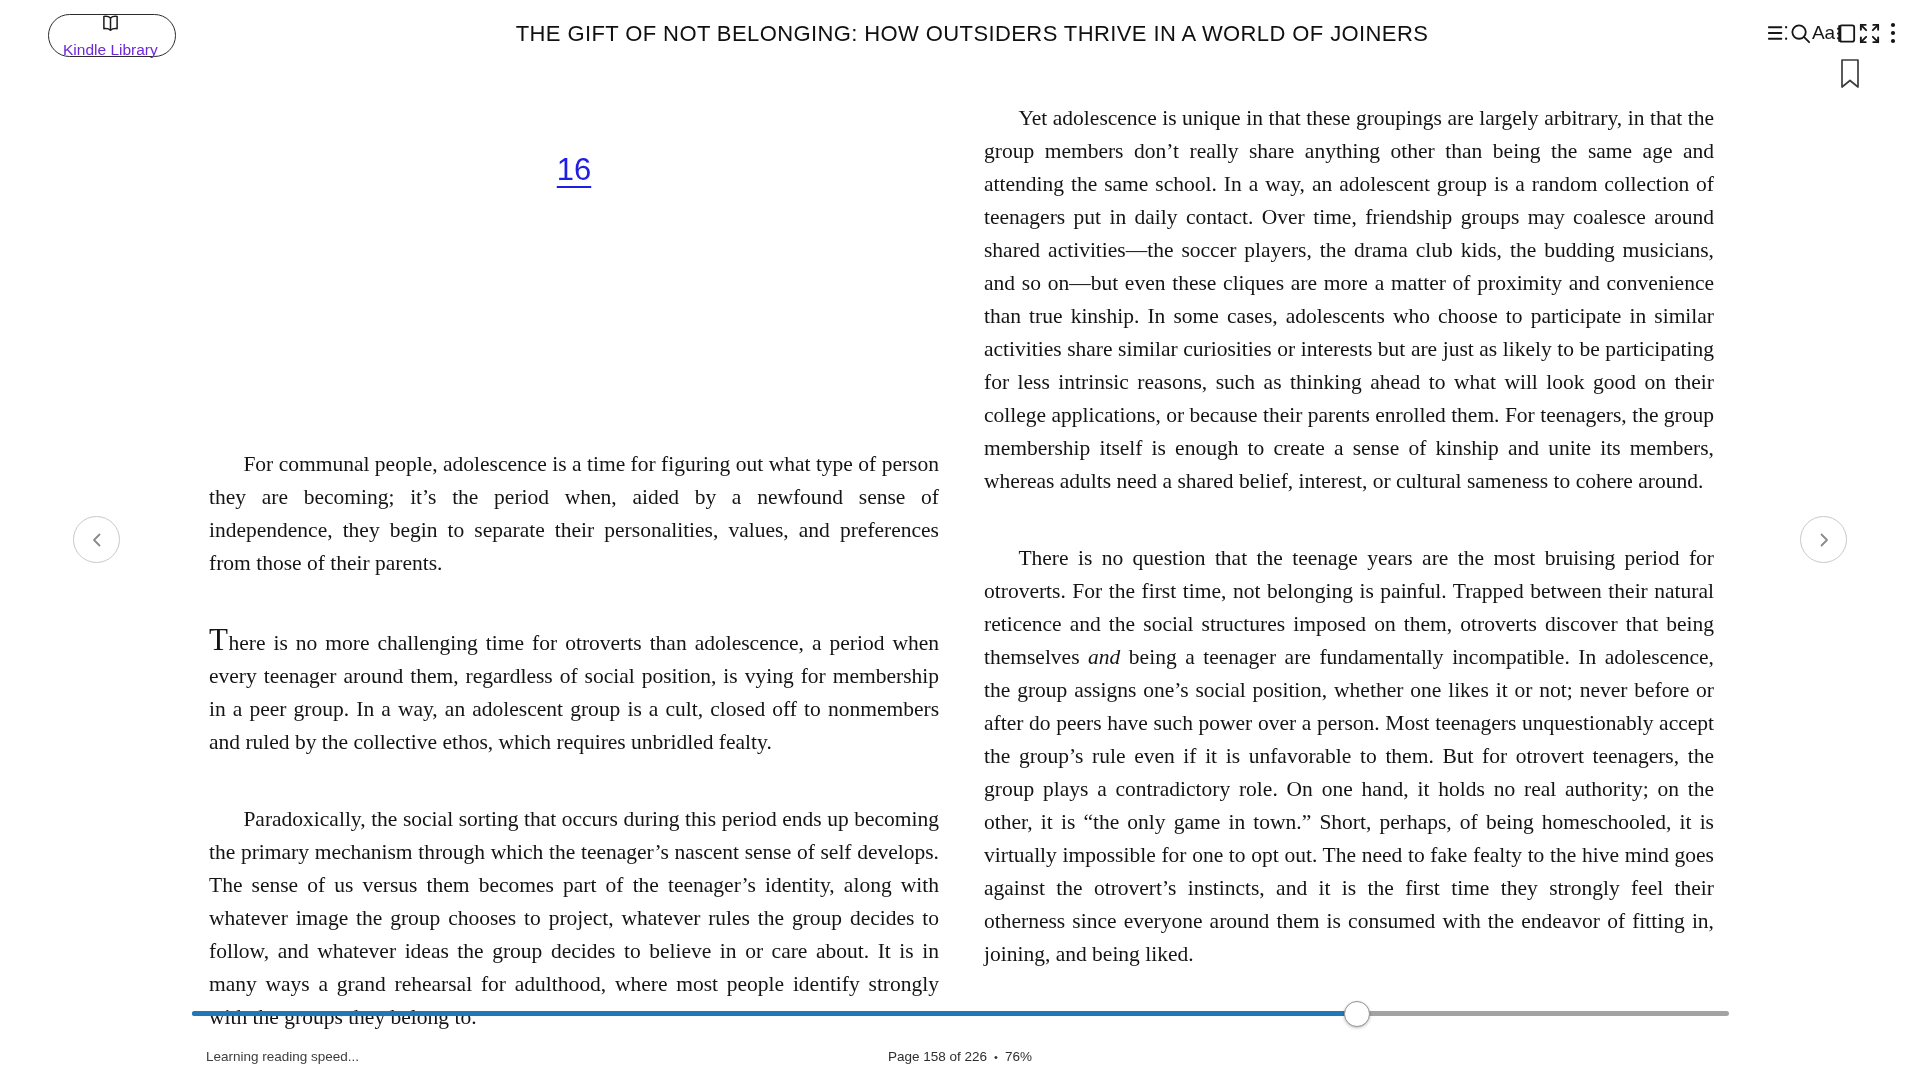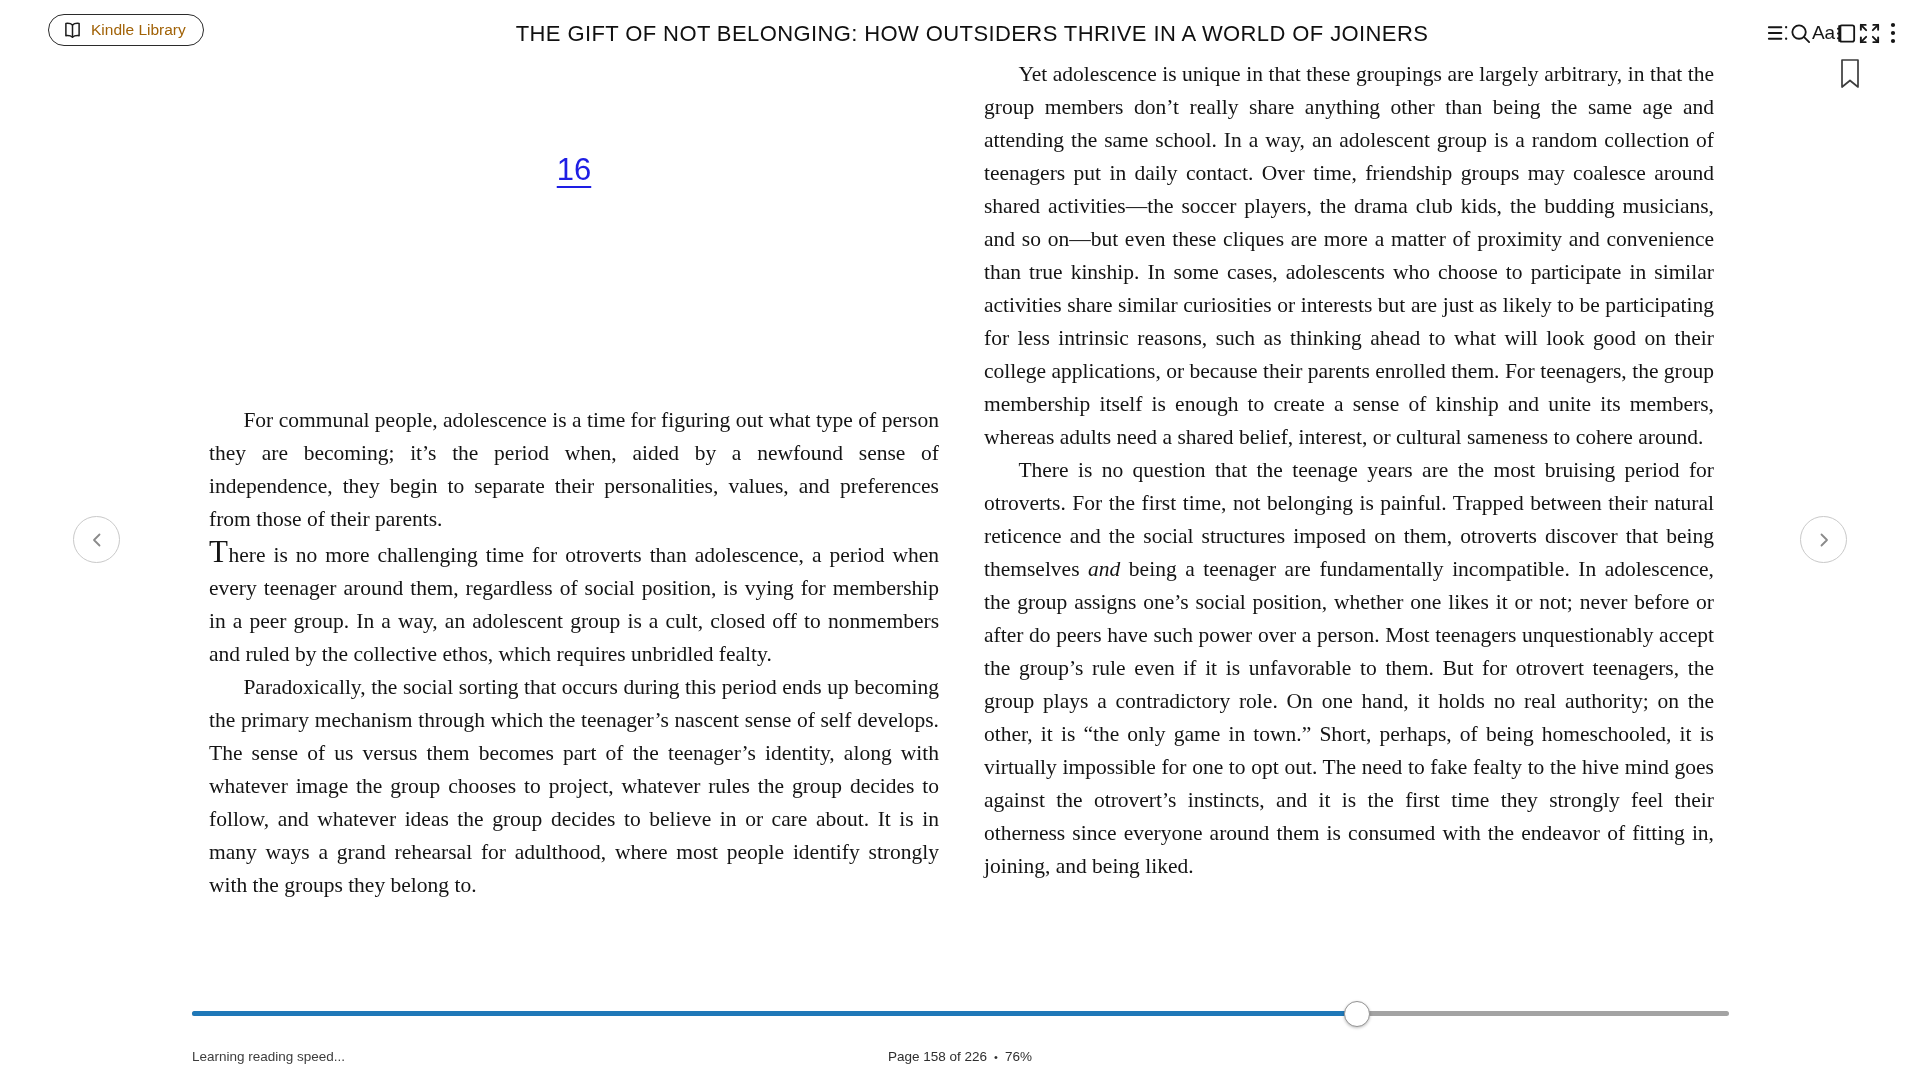--- a/index.html
+++ b/index.html
@@ -6,24 +6,24 @@
   html, body { background: #ffffff; }
   body { font-family: "Liberation Sans", sans-serif; }
   .stage {
     position: relative; width: 1920px; height: 1080px;
     background: #ffffff; overflow: hidden;
   }
 
   
   .topbar { position: absolute; left: 0; top: 0; width: 100%; height: 64px; background: #fff; }
   .library-btn {
-    position: absolute; left: 48px; top: 14px; height: 32px;
+    position: absolute; left: 48px; top: 14px; height: 43px;
     display: flex; align-items: center; gap: 9px; padding: 0 17px 0 14px;
     border: 1.6px solid #2b2b2b; border-radius: 999px; background: #fff;
-    font-size: 15.5px; color: #a16207; cursor: pointer; white-space: nowrap;
+    font-size: 15.5px; color: #6d28d9; cursor: pointer; white-space: nowrap; flex-direction: column;
   }
   .book-title {
     position: absolute; left: 0; right: 0; top: 21px; text-align: center;
     font-size: 22px; letter-spacing: 0.4px; color: #101010; font-weight: 400; padding-left: 24px;
   }
   .toolbar {
     position: absolute; right: 16px; top: 13px; height: 40px;
     display: flex; align-items: center; 
   }
   .tool-btn {
@@ -56,42 +56,42 @@
   }
   .chapter-number a { font-size: 31px; font-weight: 400; }
   .chapter-title {
     position: absolute; left: 0; width: 100%; top: 248px; text-align: center;
   }
   .chapter-title a { font-size: 34px; font-weight: 400; }
 
   .body-text { position: absolute; left: 0; top: 404px; width: 730px; }
   .para {
     font-family: "Liberation Serif", "DejaVu Serif", serif;
-    font-size: 21.5px; line-height: 33px; text-align: justify; color: #141414;
+    font-size: 21.5px; line-height: 33px; text-align: justify; color: #141414; margin-top: 44px;
   }
   .para.indent { text-indent: 1.6em; }
   .raised-cap { font-size: 31px; line-height: 1; letter-spacing: 0.5px; }
   .italic { font-style: italic; }
 
   
   .progress-track {
     position: absolute; left: 192px; top: 1011px; width: 1537px; height: 5px;
     background: #a3a3a3; border-radius: 3px; cursor: pointer;
   }
   .progress-fill {
     position: absolute; left: 0; top: 0; height: 5px; border-radius: 3px;
     background: var(--progress-blue, #1f78b8);
   }
   .progress-handle {
     position: absolute; top: 1001px; width: 26px; height: 26px; border-radius: 50%;
     background: #ffffff; border: 1px solid #949494;
     box-shadow: 0 1px 3px rgba(0,0,0,0.25); cursor: grab;
   }
   .footer-status {
-    position: absolute; left: 192px; top: 1049px; font-size: 13.5px; color: #3c3c3c;
+    position: absolute; left: 206px; top: 1049px; font-size: 13.5px; color: #3c3c3c;
   }
   .footer-page {
     position: absolute; left: 0; right: 0; top: 1049px; text-align: center;
     font-size: 13.5px; color: #2e2e2e;
   }
   .footer-page .dot { margin: 0 7px; font-size: 11px; color: #2e2e2e; }
 
   svg { display: block; }
 </style>
 </head>

